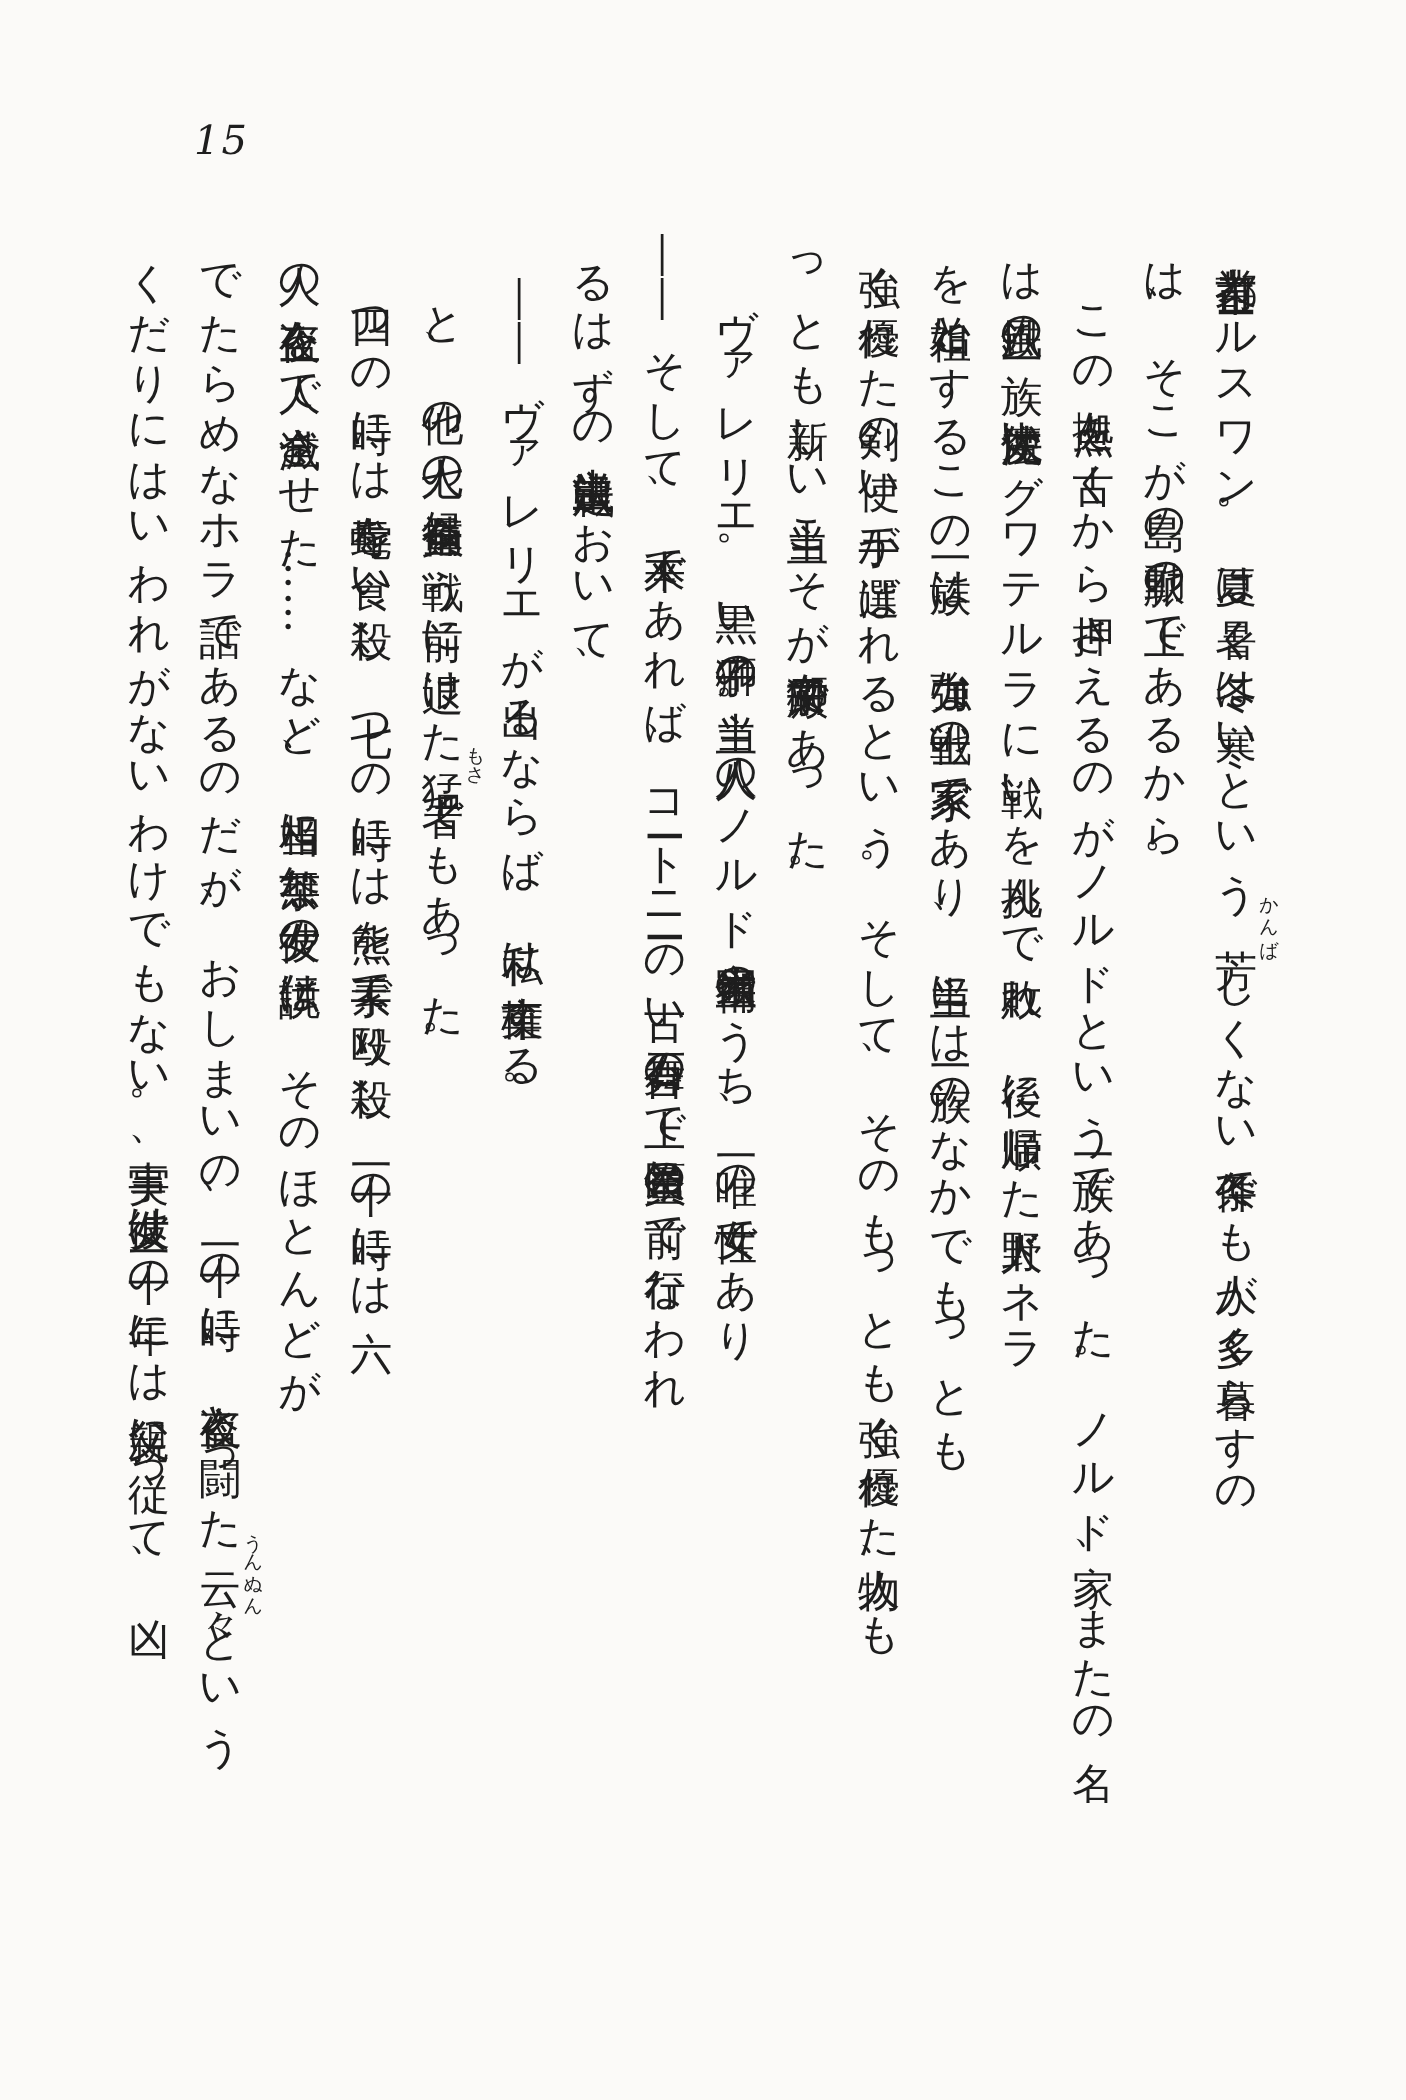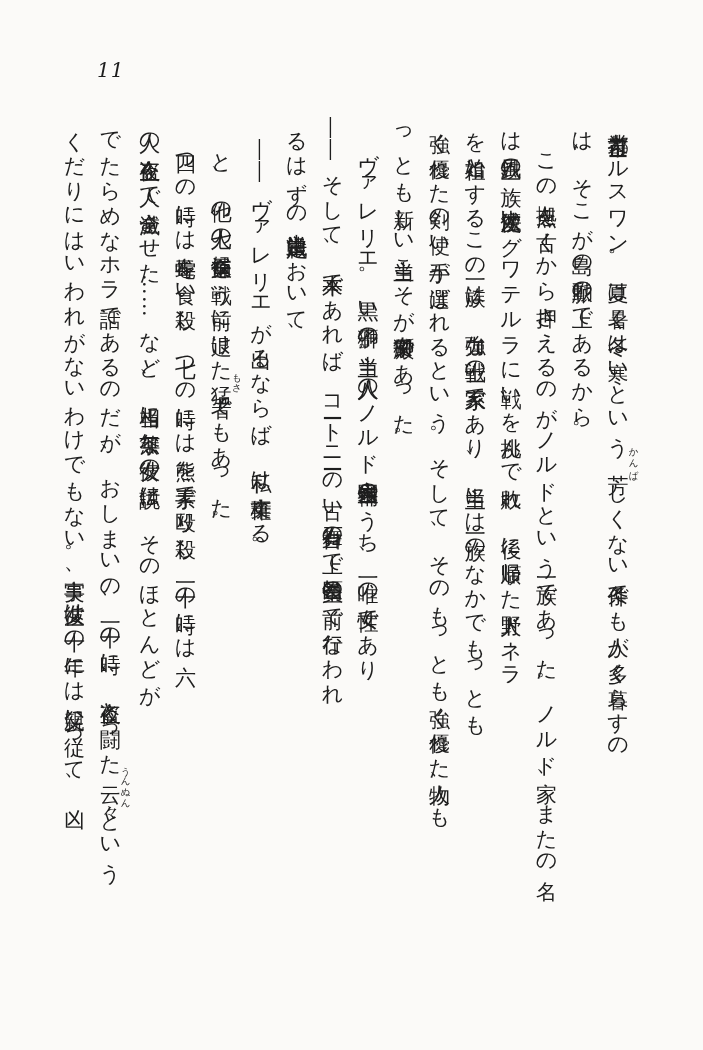--- a/index.html
+++ b/index.html
@@ -52,21 +52,21 @@
   rt {
     font-size: 9.5px;
     letter-spacing: 0;
     color: var(--ink, #1e1e1e);
   }
 </style>
 </head>
 <body style="--paper: #fbfaf8; --ink: #1e1e1e;">
 
 <div class="page">
-  <div class="page-number">11</div>
+  <div class="page-number">15</div>
   <div class="text-area">
       <div class="col">業都市カールスワン。夏は暑く冬は寒いという<ruby>芳<rt>かんば</rt></ruby>しくない条件でも人が多く暮らすの</div>
       <div class="col">は、そこが島の動脈の上であるから。</div>
       <div class="col indent">この拠点を古くから押さえるのがノルドという一族であった。ノルド家、またの名</div>
       <div class="col">は鉄風の一族。大魔法使いグワテルラに戦いを挑んで敗れ、後に帰順した野人ドネラ</div>
       <div class="col">を始祖とするこの一族は、強力な戦士の家系であり、当主には一族のなかでもっとも</div>
       <div class="col">強く優れた剣の使い手が選ばれるという。そして、そのもっとも強く優れた人物、も</div>
       <div class="col">っとも新しい当主こそが女獅子殿であった。</div>
       <div class="col indent">ヴァレリエ。黒い獅子の当主。八人のノルド家当主候補のうち、唯一の女性であり</div>
       <div class="col">――そして、本来であれば、コートニーの古い石舞台の上で領民全員の前で行なわれ</div>

